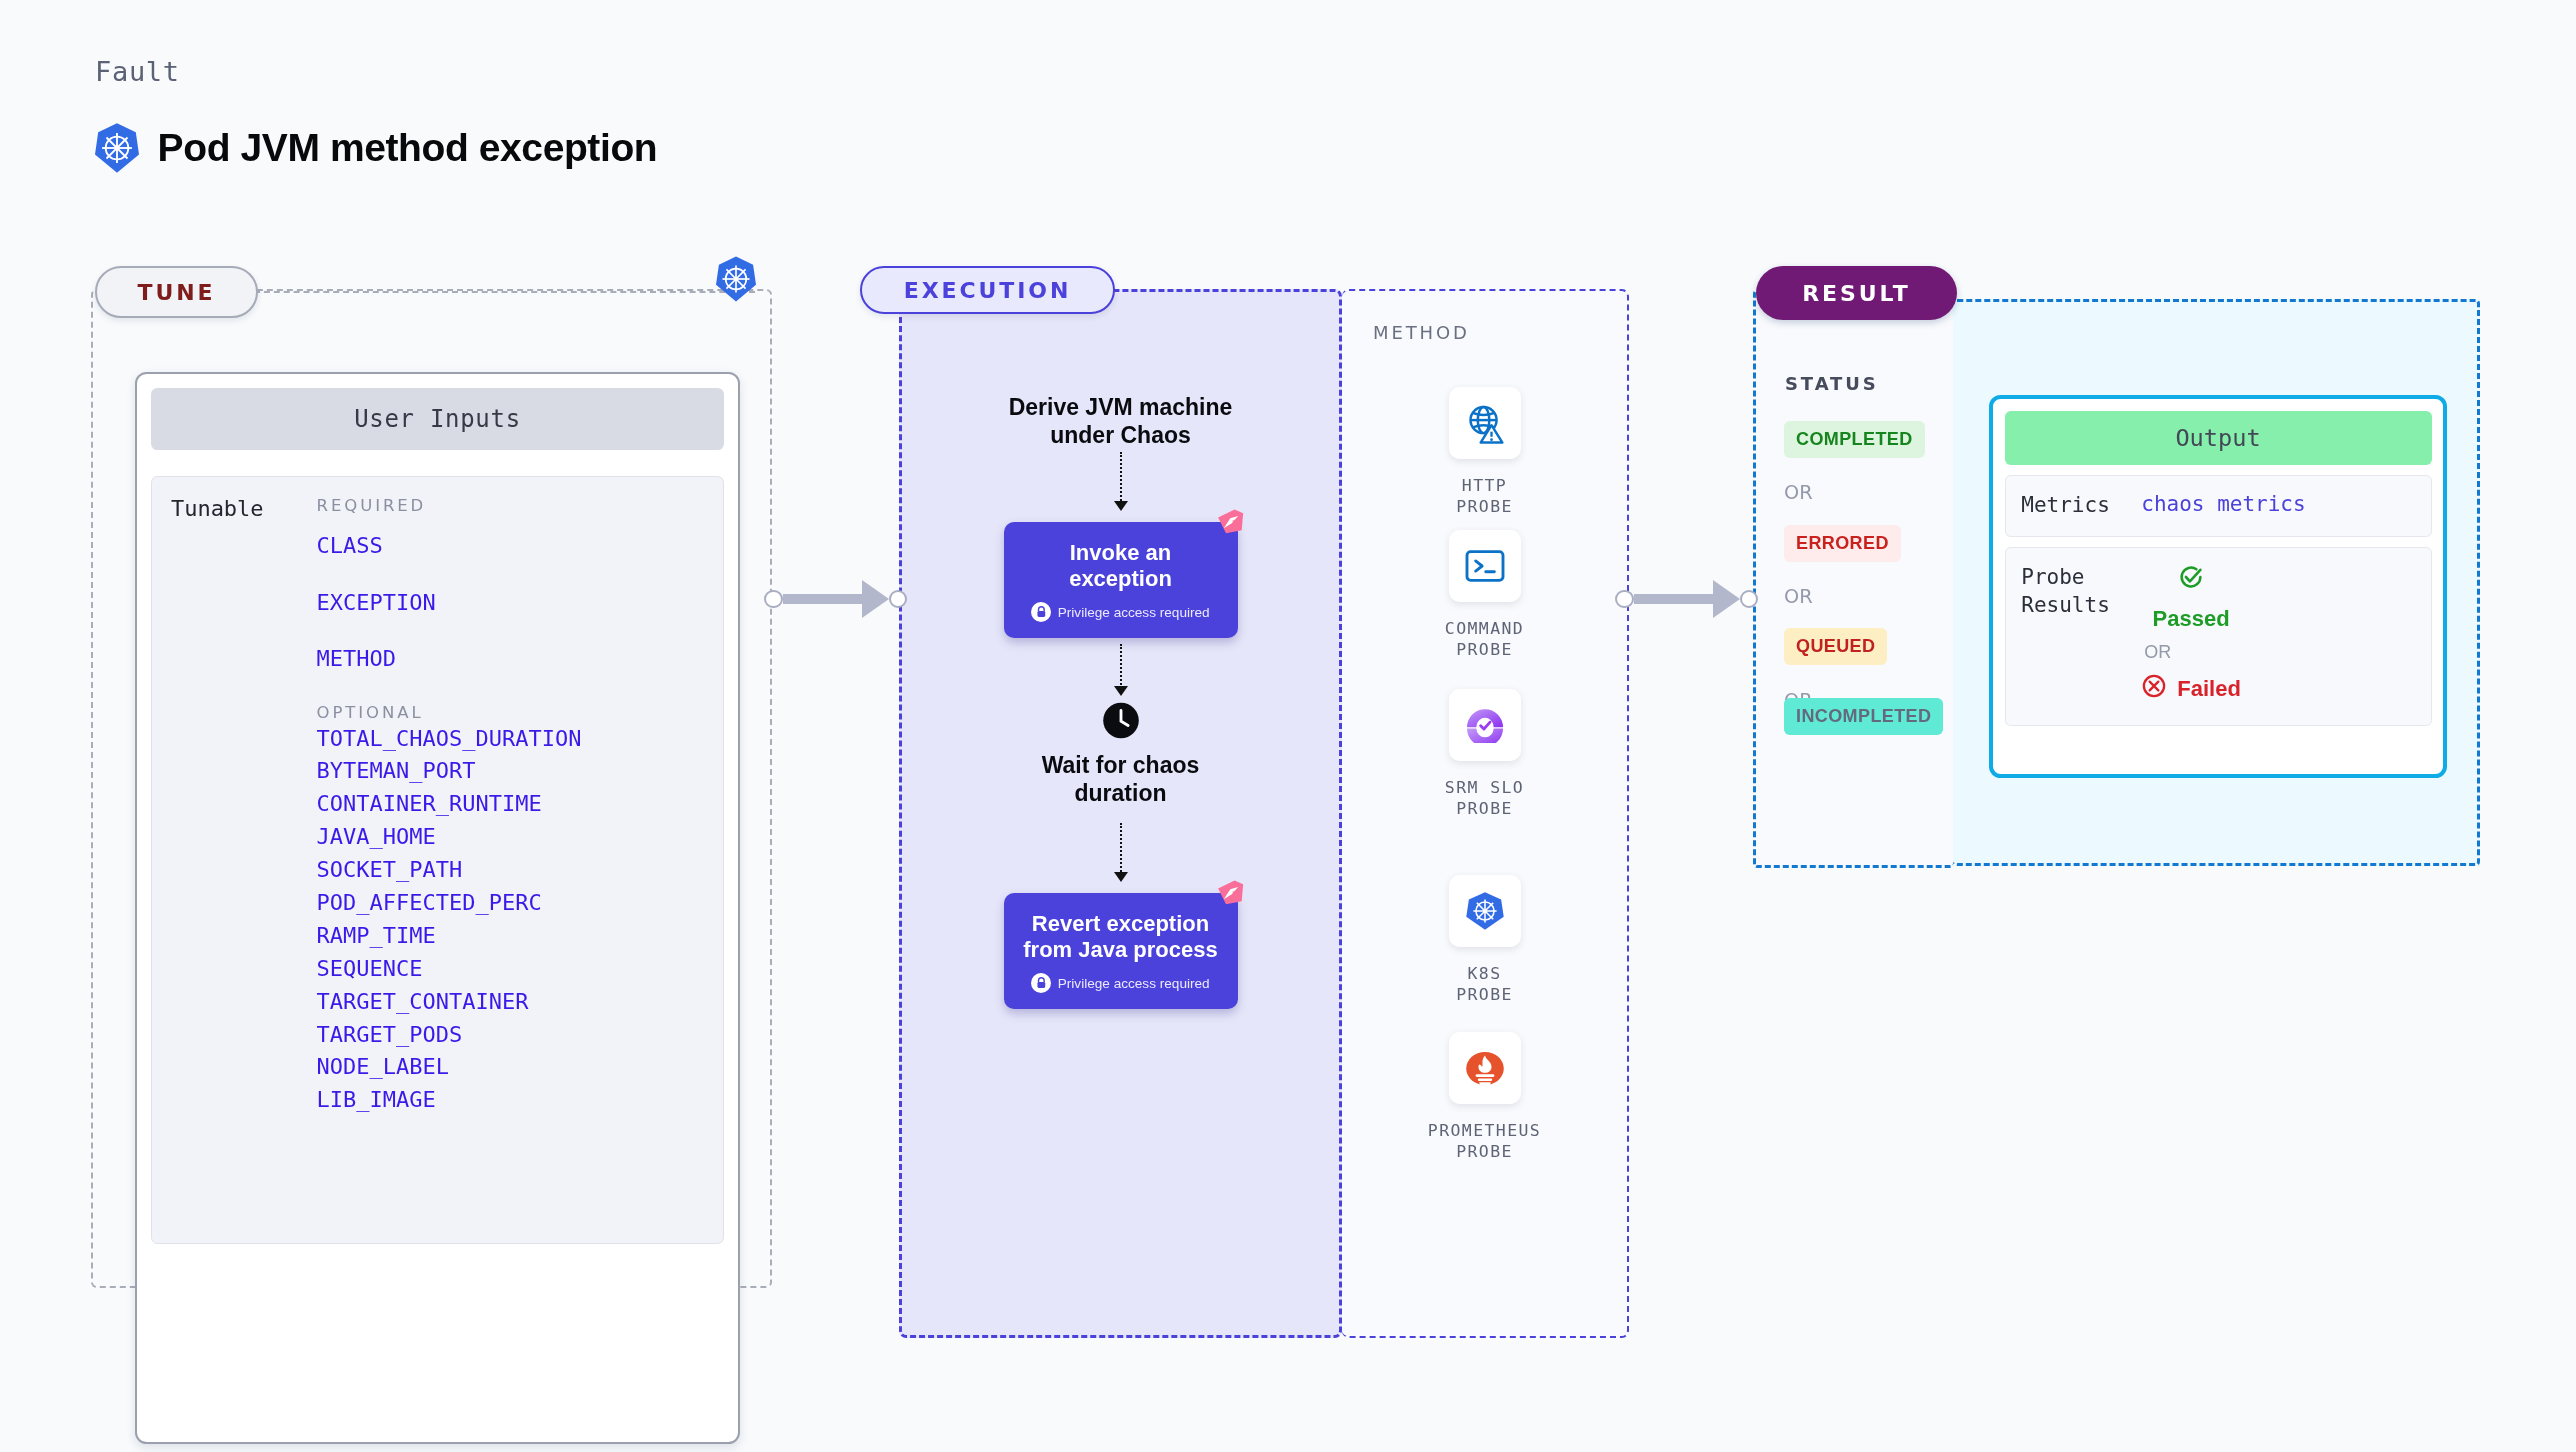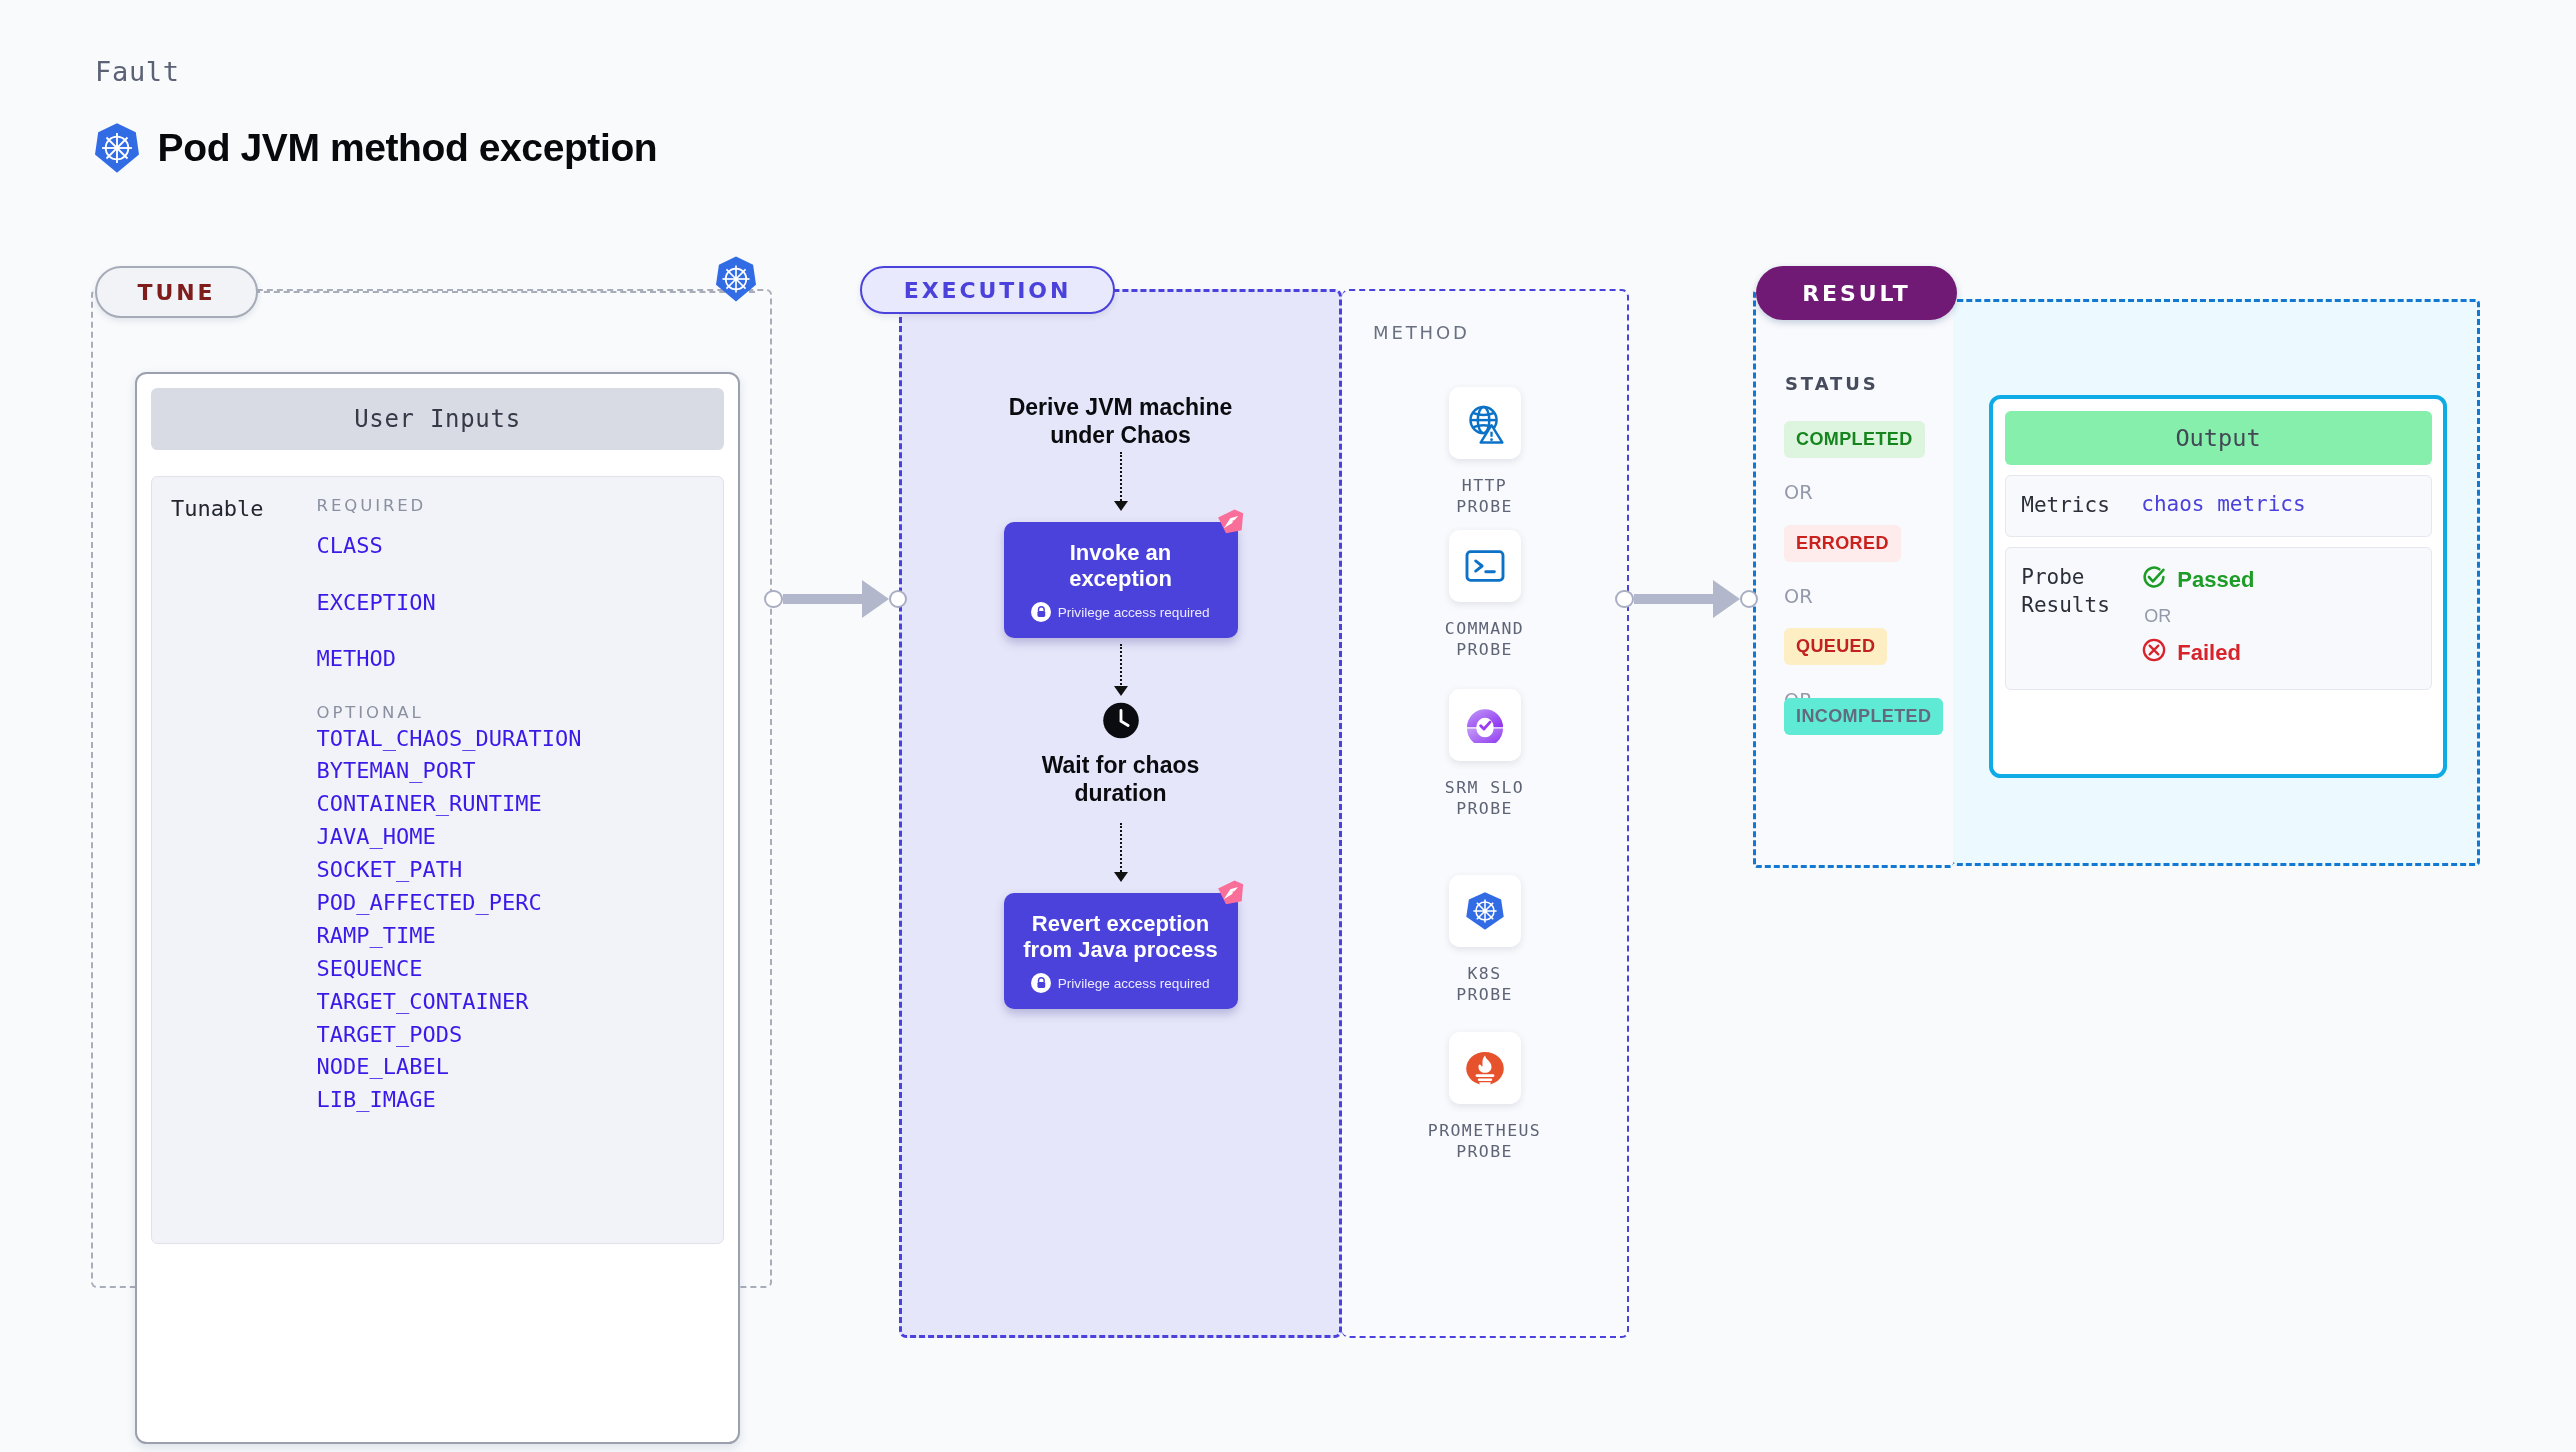--- a/index.html
+++ b/index.html
@@ -189,21 +189,21 @@
   .out-row {
     margin-top: 10.7px; background: #f8f9fc; border: 1.4px solid #e4e7ee;
     border-radius: 5.7px; display: flex; padding: 15.8px 0 15.8px 15.8px;
   }
   .out-key {
     width: 120px; font-family: "DejaVu Sans Mono", monospace;
     font-size: 21px; color: #2b2f3a; line-height: 1.32;
   }
   .out-val-metrics { font-family: "DejaVu Sans Mono", monospace; font-size: 21px; color: #4b41db; }
   .pr-line { display: flex; align-items: center; gap: 10px; font-size: 22px; font-weight: bold; }
-  .pr-pass { color: #1d9c26; }
+  .pr-pass { color: #1d9c26; flex-direction: column; }
   .pr-fail { color: #d8232a; }
   .pr-or { margin: 10px 0 10px 2.9px; font-size: 18px; color: #9399a8; font-weight: normal; }
 
   
   .conn { position: absolute; display: flex; align-items: center; }
   .conn-dot {
     width: 18.6px; height: 18.6px; border-radius: 50%;
     background: #fff; border: 2.9px solid #a9aec2; flex: none;
   }
   .conn-bar { height: 10px; background: #b3b7cb; }

